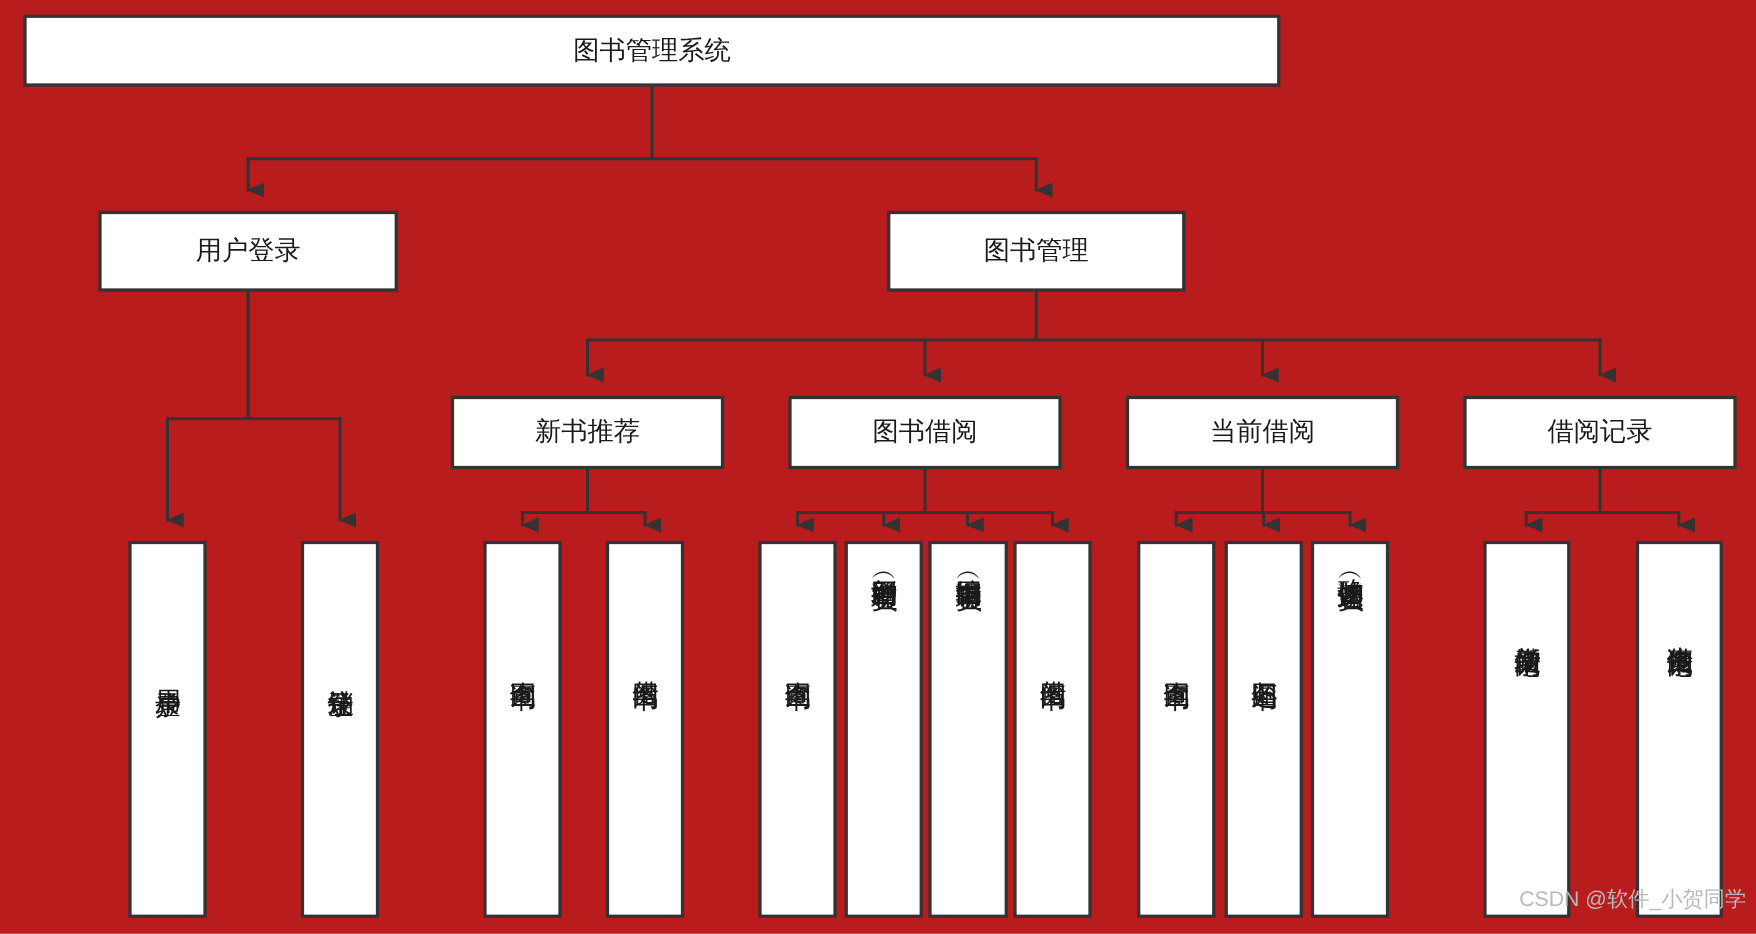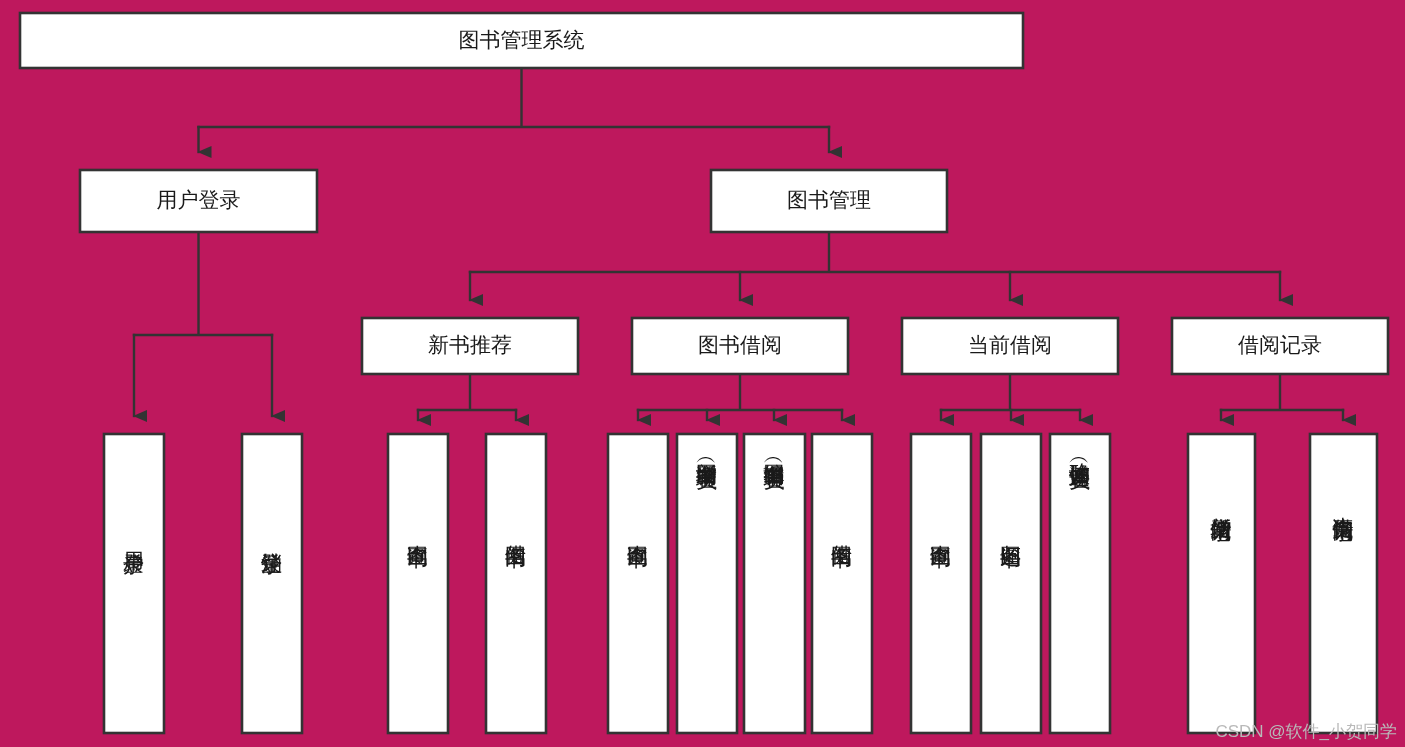--- a/index.html
+++ b/index.html
@@ -10,21 +10,21 @@
   body {
     width: 1405px;
     height: 747px;
     overflow: hidden;
     font-family: "Liberation Sans", "DejaVu Sans", sans-serif;
   }
   #diagram-root {
     position: relative;
     width: 1405px;
     height: 747px;
-    background: #be185d;
+    background: #b91c1c;
   }
   svg.diagram {
     display: block;
     width: 1405px;
     height: 747px;
   }
   .node-box {
     fill: #ffffff;
     stroke: #333333;
     stroke-width: 2.6;
@@ -51,21 +51,21 @@
     stroke-width: 2.4;
     fill: none;
     stroke-linecap: square;
   }
   .arrow-head {
     fill: #333333;
   }
   .watermark {
     position: absolute;
     right: 8px;
-    bottom: 4px;
+    bottom: 16px;
     font-family: "Liberation Sans", "DejaVu Sans", sans-serif;
     font-size: 17px;
     color: #b9b9b9;
     white-space: nowrap;
     user-select: none;
   }
 </style>
 </head>
 <body>
 

